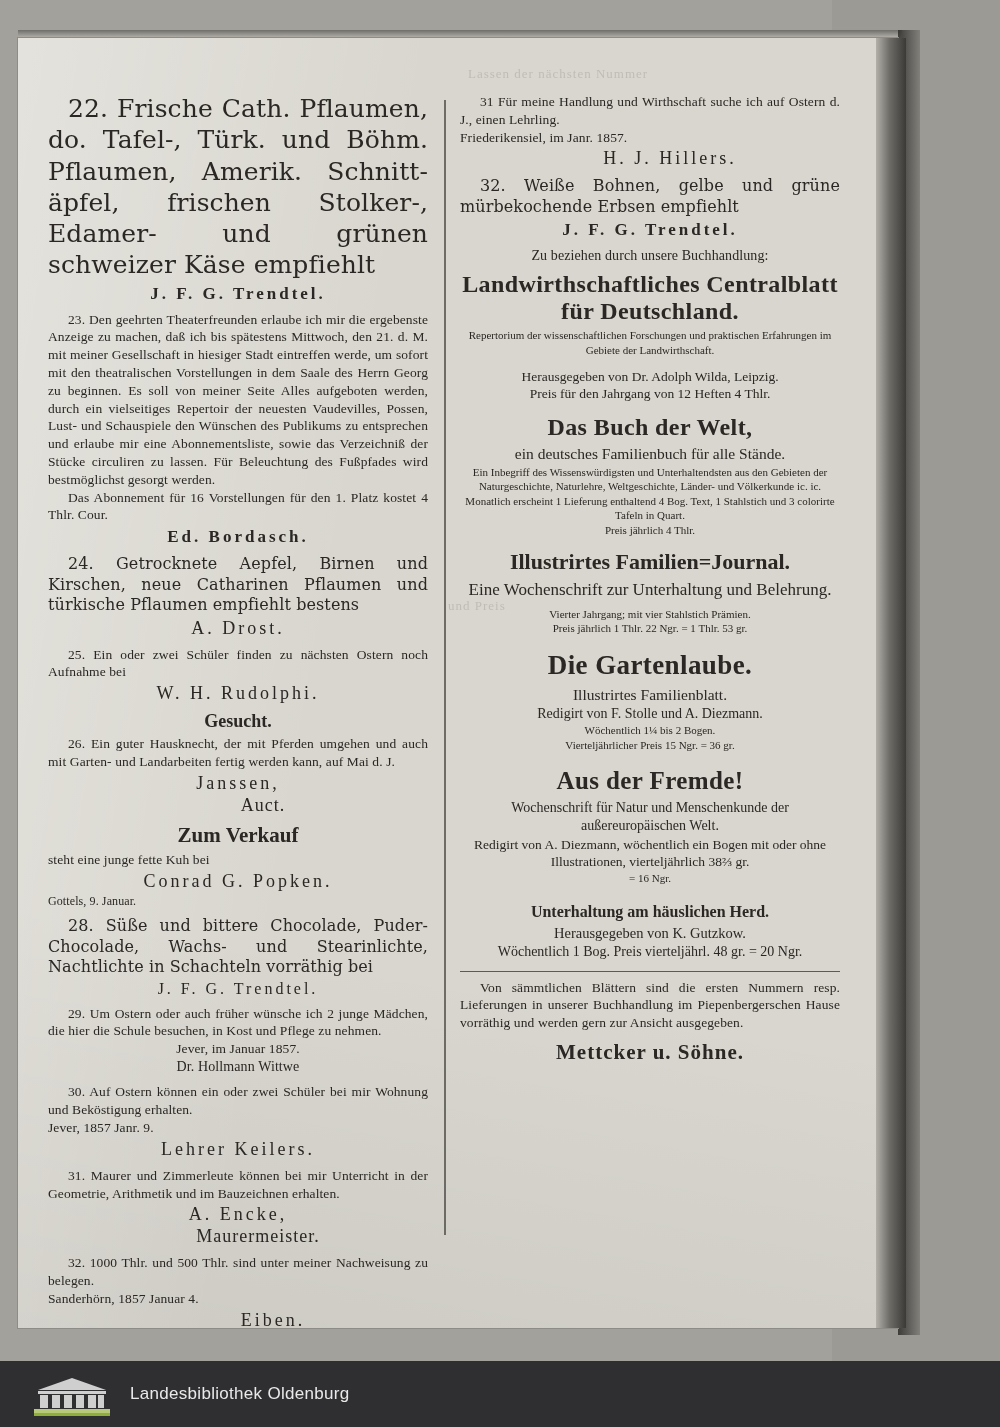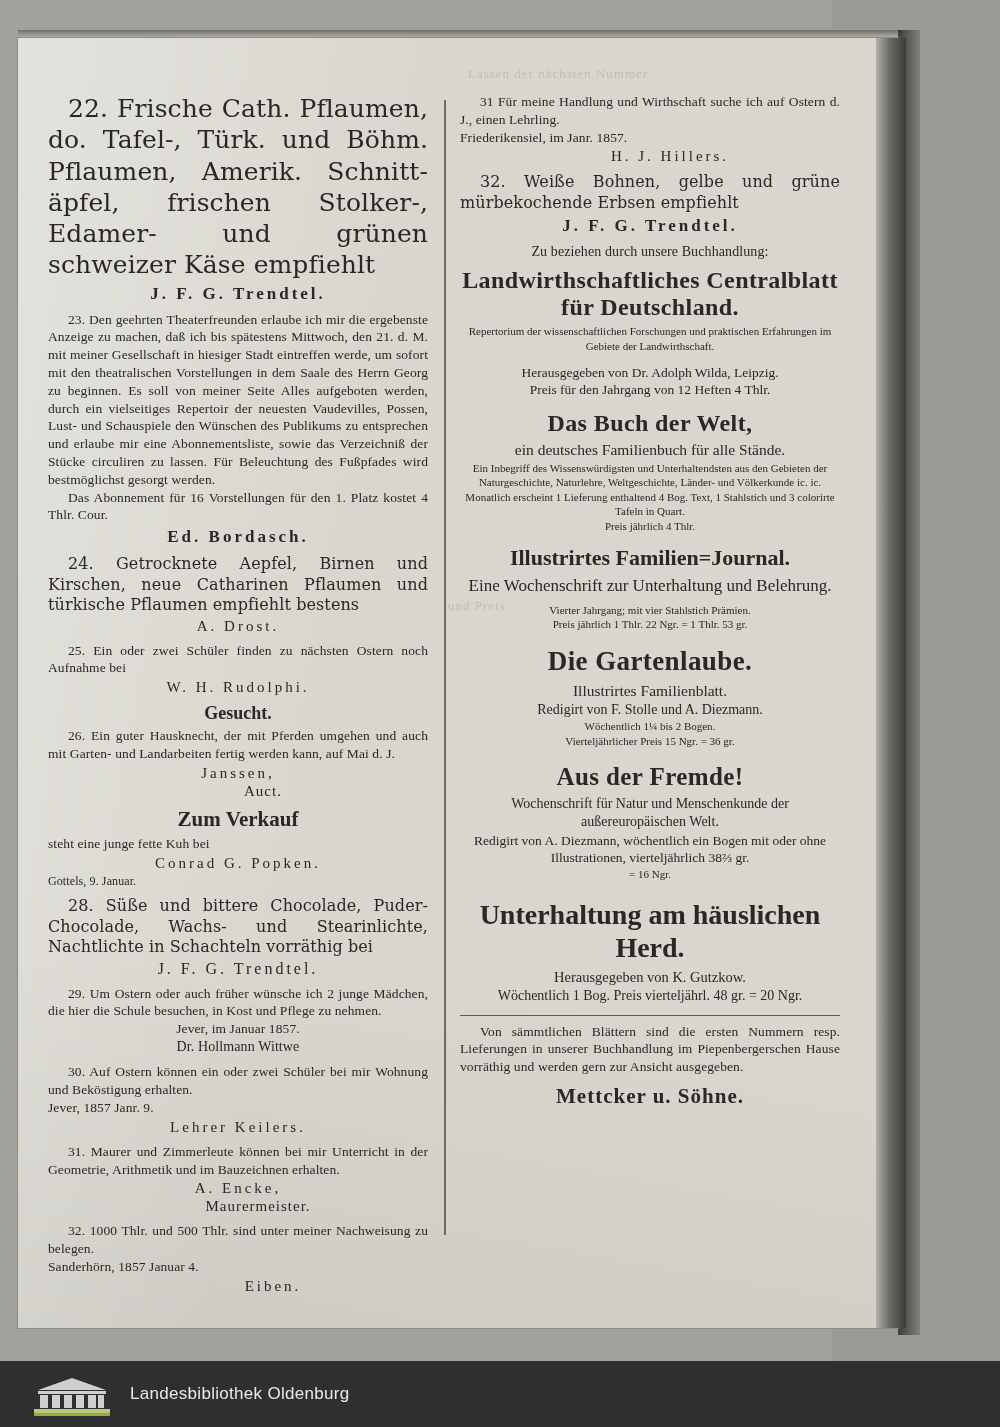--- a/index.html
+++ b/index.html
@@ -101,21 +101,21 @@
   .center { text-align: center; text-indent: 0 !important; }
   .sig {
     text-align: center;
     font-weight: bold;
     font-size: 17px;
     letter-spacing: 3px;
     margin: 3px 0 6px;
   }
   .sig2 {
     text-align: center;
-    font-size: 15px;
+    font-size: 18px;
     letter-spacing: 3px;
     margin: 2px 0 5px;
   }
   .head-xl {
     text-align: center;
     font-weight: bold;
     font-size: 24px;
     line-height: 1.18;
     letter-spacing: .4px;
     margin: 4px 0 3px;
@@ -323,21 +323,21 @@
         </div>
 
         <div class="blk">
           <div class="head-xl" style="margin-top:14px;font-size:25px;">Aus der Fremde!</div>
           <div class="sub-c" style="font-size:14px;">Wochenschrift für Natur und Menschenkunde der außereuropäischen Welt.</div>
           <div class="sub-c" style="font-size:13.5px;">Redigirt von A. Diezmann, wöchentlich ein Bogen mit oder ohne Illustrationen, vierteljährlich 38⅔ gr.</div>
           <div class="sub-c">= 16 Ngr.</div>
         </div>
 
         <div class="blk">
-          <div class="head-l" style="margin-top:16px;font-size:28px;">Unterhaltung am häuslichen Herd.</div>
+          <div class="head-l" style="margin-top:16px;font-size:16px;">Unterhaltung am häuslichen Herd.</div>
           <div class="sub-c" style="font-size:14.5px;">Herausgegeben von K. Gutzkow.</div>
           <div class="sub-c" style="font-size:14px;">Wöchentlich 1 Bog. Preis vierteljährl. 48 gr. = 20 Ngr.</div>
         </div>
 
         <div class="rule"></div>
 
         <div class="blk">
           <div class="p indent">Von sämmtlichen Blättern sind die ersten Nummern resp. Lieferungen in unserer Buchhandlung im Piepenbergerschen Hause vorräthig und werden gern zur Ansicht ausgegeben.</div>
           <div class="sig" style="font-size:21px;letter-spacing:1px;margin-top:8px;">Mettcker u. Söhne.</div>
         </div>

